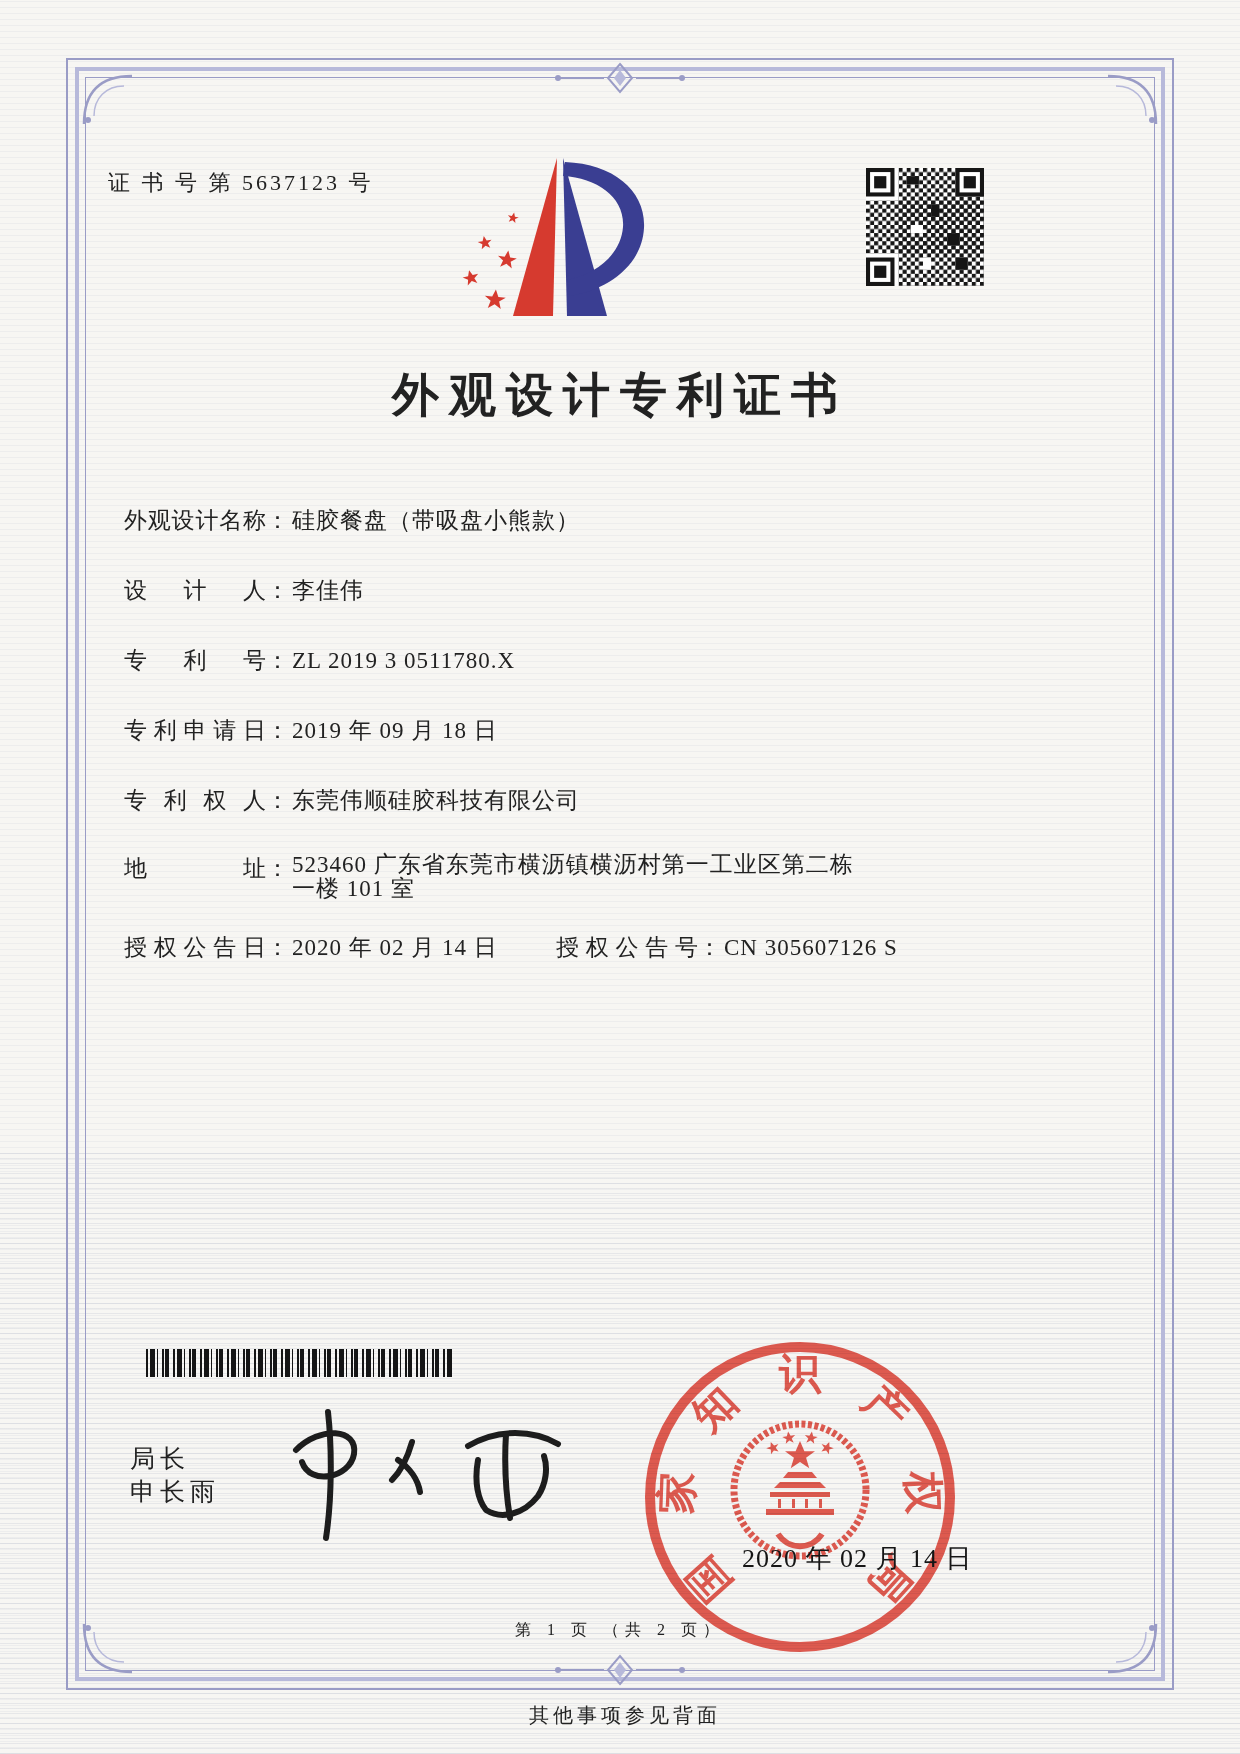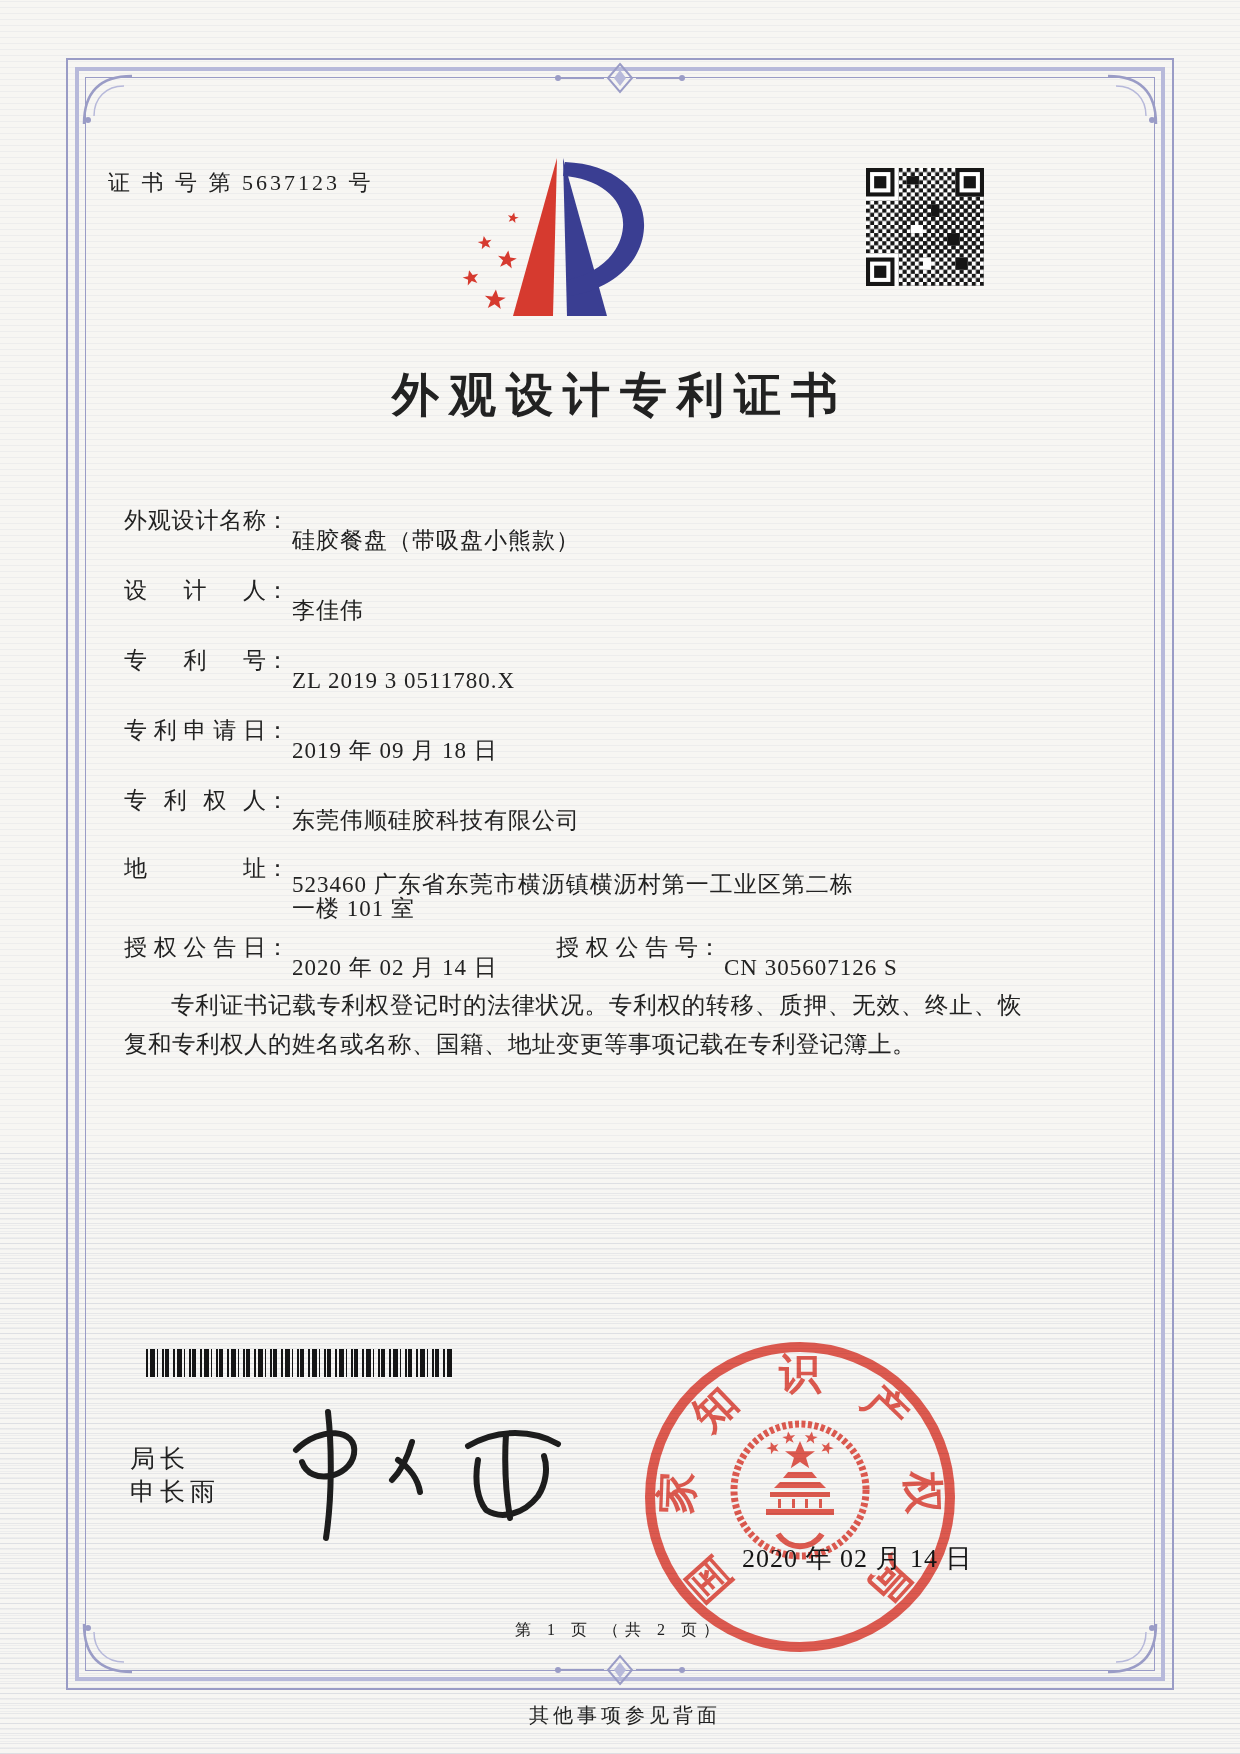--- a/index.html
+++ b/index.html
@@ -36,21 +36,21 @@
 
   .logo { position:absolute; left:450px; top:148px; width:210px; height:180px; }
   .qr   { position:absolute; left:866px; top:168px; width:118px; height:118px; }
 
   .title { position:absolute; left:0; right:0; top:364px; text-align:center;
            font-size:47px; font-weight:bold; letter-spacing:10px; }
 
   .field-row { position:absolute; left:124px; font-size:23px; line-height:32px; white-space:nowrap; }
   .flabel { display:inline-block; width:142px; text-align:justify; text-align-last:justify; vertical-align:top; }
   .fcolon { display:inline-block; width:26px; vertical-align:top; }
-  .fvalue { display:inline-block; vertical-align:top; letter-spacing:1px;margin-top:20px; }
+  .fvalue { display:inline-block; vertical-align:top; letter-spacing:1px; }
   .fvalue.wrap { white-space:normal; width:568px; line-height:24px; }
   .grant2 { position:absolute; left:432px; top:0; white-space:nowrap; }
 
   .paras { position:absolute; left:124px; top:986px; width:898px; font-size:23.5px; }
   .paras p { margin:0 0 8px 0; text-indent:2em; text-align:justify; line-height:39px; letter-spacing:0.5px; }
 
   .barcode { position:absolute; left:146px; top:1349px; width:308px; height:28px;
     background:repeating-linear-gradient(90deg,
       #151515 0 2px, transparent 2px 4px,
       #151515 4px 9px, transparent 9px 11px,
@@ -182,21 +182,20 @@
   <span class="flabel">地址</span><span class="fcolon">：</span><span class="fvalue wrap">523460 广东省东莞市横沥镇横沥村第一工业区第二栋一楼 101 室</span>
 </div>
 <div class="field-row" style="top:932px">
   <span class="flabel">授权公告日</span><span class="fcolon">：</span><span class="fvalue">2020 年 02 月 14 日</span>
   <span class="grant2">
     <span class="flabel">授权公告号</span><span class="fcolon">：</span><span class="fvalue">CN 305607126 S</span>
   </span>
 </div>
 
 <div class="paras">
-  <p>专利证书记载专利权登记时的法律状况。专利权的转移、质押、无效、终止、恢复和专利权人的姓名或名称、国籍、地址变更等事项记载在专利登记簿上。</p>
 </div>
 
 <div class="barcode"></div>
 
 <div class="officer">
   <div>局长</div>
   <div class="name">申长雨</div>
 </div>
 
 <svg class="signature" viewBox="0 0 320 160">

